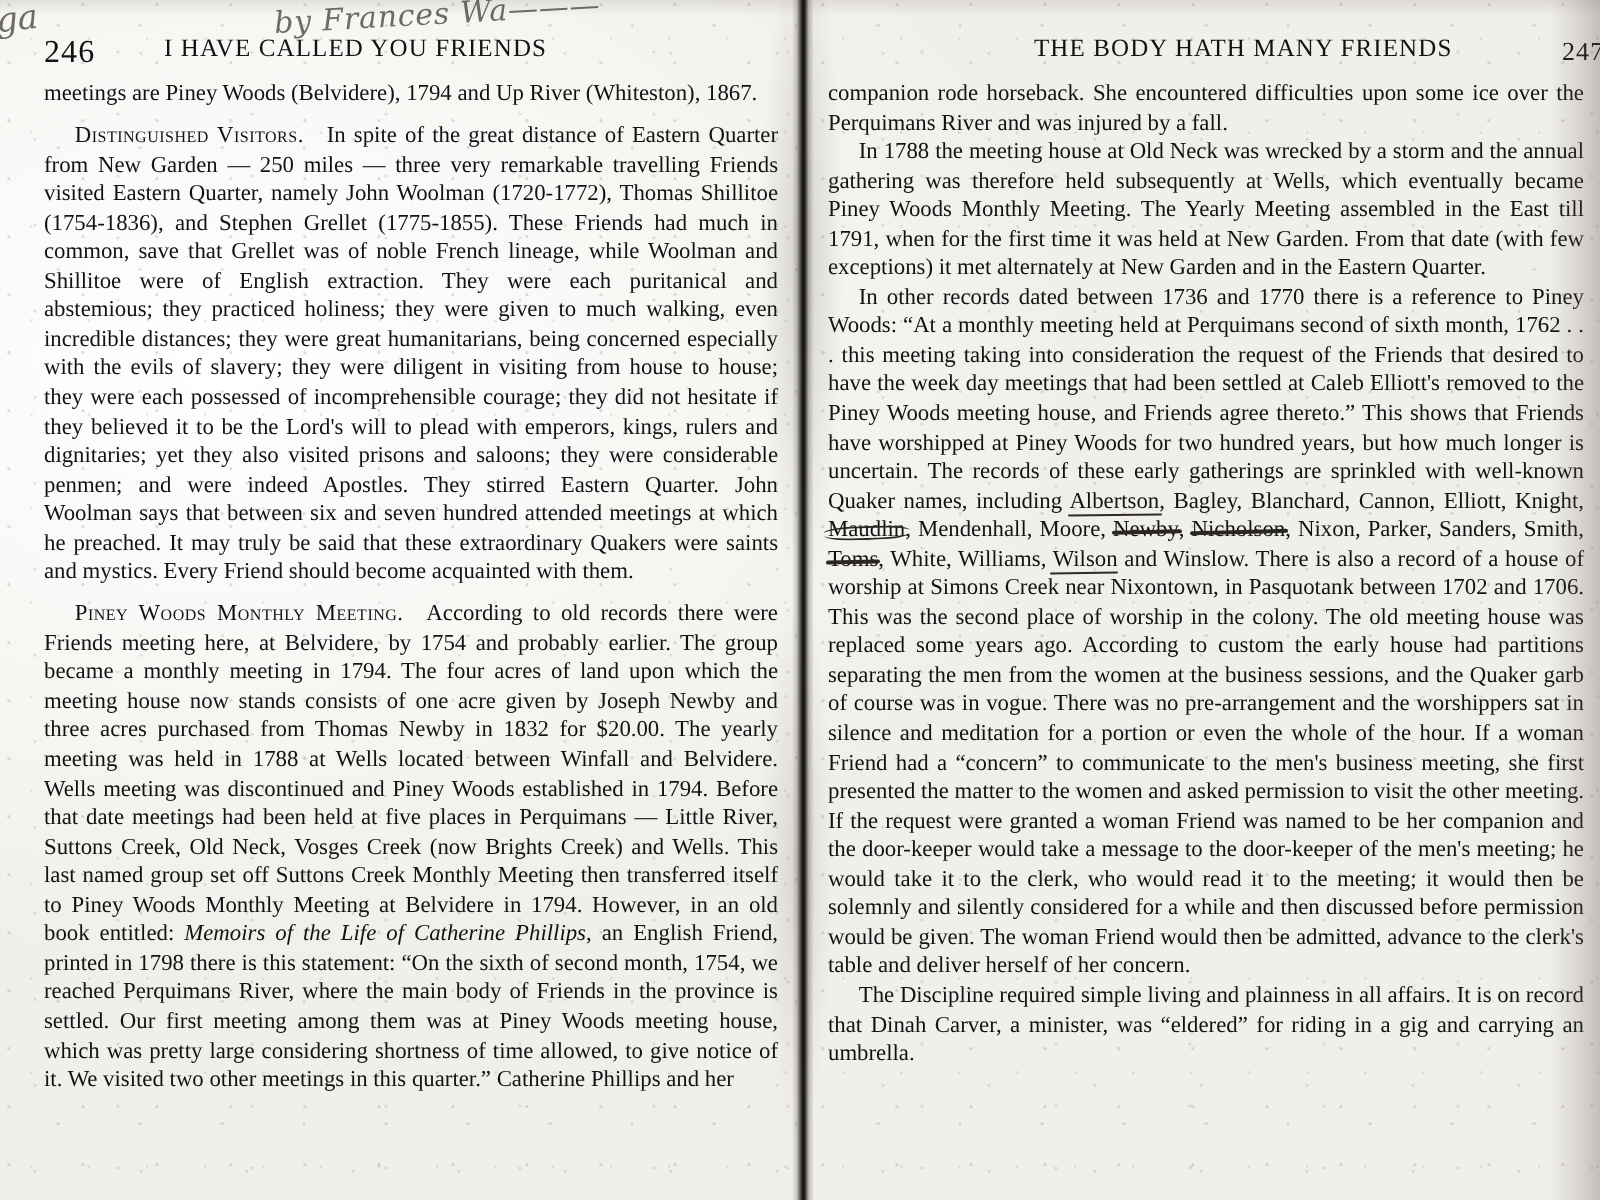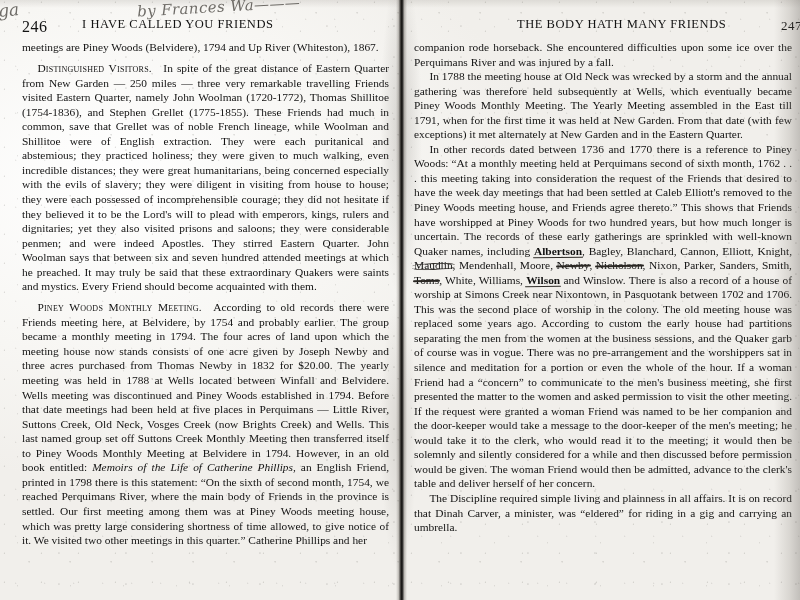--- a/index.html
+++ b/index.html
@@ -115,21 +115,21 @@
   }
   .ital{font-style:italic;}
 
   
   .strike{position:relative;}
   .strike::after{
     content:"";position:absolute;left:-1px;right:-1px;top:52%;
     height:1.6px;background:#2a2723;border-radius:1px;
     transform:rotate(-1.4deg);
   }
-  .uline{position:relative;font-weight:bold;}
+  .uline{position:relative;}
   .uline::after{
     content:"";position:absolute;left:-1px;right:-1px;bottom:-1.5px;
     height:1.3px;background:#2f2c28;border-radius:1px;
     transform:rotate(-.7deg);
   }
   .scribble{position:relative;}
   .scribble::after{
     content:"";position:absolute;left:-2px;right:-2px;top:30%;height:42%;
     border-top:1.5px solid #2a2723;
     border-bottom:1.4px solid #2a2723;

